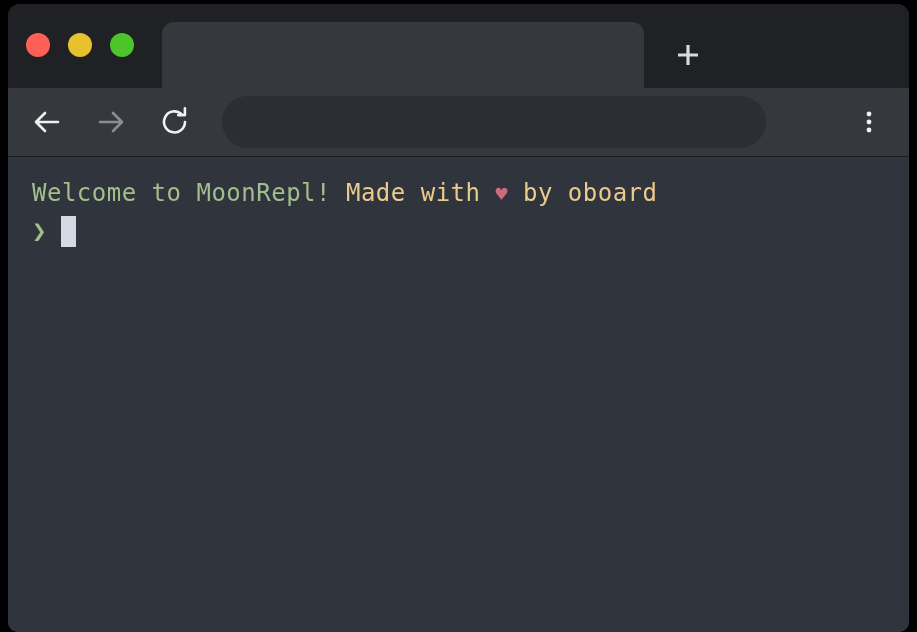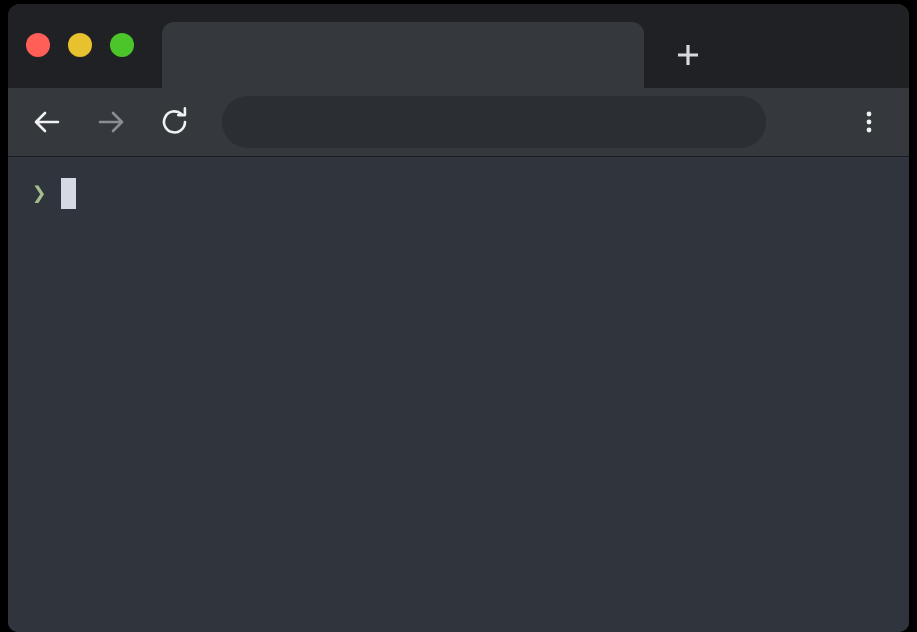--- a/index.html
+++ b/index.html
@@ -236,20 +236,21 @@
             <circle cx="13" cy="5" r="2.4" fill="#f0f1f2"></circle>
             <circle cx="13" cy="13" r="2.4" fill="#f0f1f2"></circle>
             <circle cx="13" cy="21" r="2.4" fill="#f0f1f2"></circle>
           </svg>
         </span>
       </div>
     </div>
 
     <div class="terminal">
 
+      <div class="term-line"><span class="c-green">Welcome to MoonRepl!</span><span class="c-tan"> </span><span class="c-tan">Made with</span><span class="c-tan"> </span><span class="c-heart">♥</span><span class="c-tan"> </span><span class="c-tan">by oboard</span></div>
 
       <div class="prompt-line">
         <span class="prompt-sym">❯</span>
         <span class="cursor"></span>
         <span></span>
       </div>
 
     </div>
   </div>
 </div>

